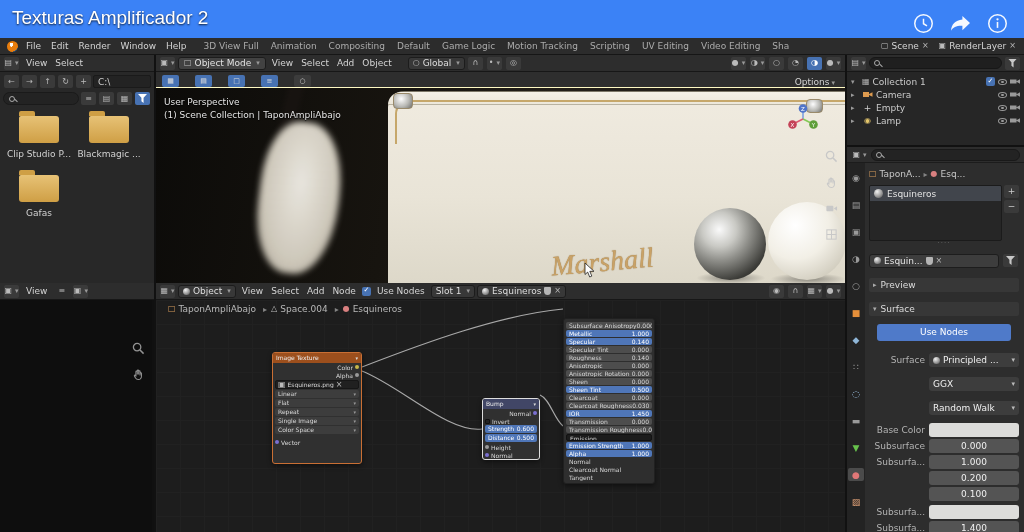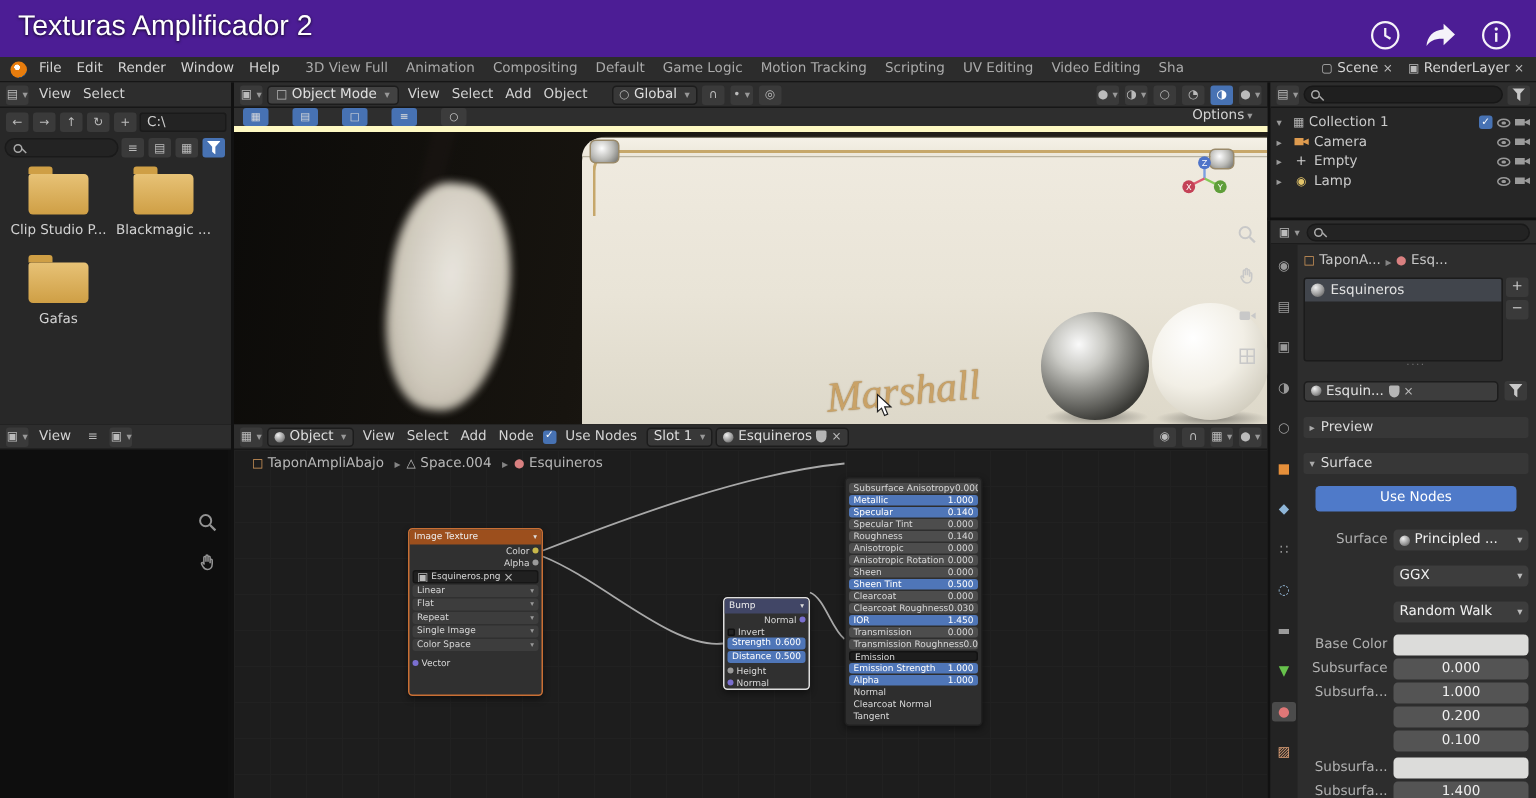--- a/index.html
+++ b/index.html
@@ -1,18 +1,18 @@
 <!DOCTYPE html>
 <html><head>
 <meta charset="utf-8">
 <style>
 *{margin:0;padding:0;box-sizing:border-box}
 html,body{width:1024px;height:532px;overflow:hidden}
 body{background:#000;font-family:"DejaVu Sans",sans-serif;color:#ccc;position:relative}
-.stage{position:absolute;inset:0;background:#4c1d95;overflow:hidden}
+.stage{position:absolute;inset:0;background:#3b82f6;overflow:hidden}
 
 .vtitle{position:absolute;top:7px;left:12px;font-size:19px;color:#fff;font-family:"Liberation Sans",sans-serif;text-shadow:0 1px 2px rgba(0,0,0,.8)}
 .vactions{position: absolute;top:13px;right:16px;display:flex;gap:15px;align-items:center;z-index:50}
 .vact{display:inline-flex;opacity:.95;cursor:pointer}
 
 .blender{position:absolute;top:38px;left:0;width:1024px;height:494px;background:#1d1d1d;font-size:9px}
 .ehdr{height:17px;background:#2d2d2d;display:flex;align-items:center;padding:0 3px;gap:2px;font-size:9px;color:#cfcfcf;border-bottom:1px solid #171717;white-space:nowrap}
 .mrow{display:flex;}
 .mi{padding:0 5px;color:#d4d4d4;cursor:default}
 .mi.sm{padding:0 4px}
@@ -52,21 +52,21 @@
 .ficon::before{content:"";position:absolute;top:-5px;left:0;width:16px;height:5px;background:#cf9f45;border-radius:2px 2px 0 0}
 .flabel{font-size:9px;color:#d2d2d2;line-height:10px;overflow:hidden;white-space:nowrap}
 
 .ie{position:absolute;top:245px;left:0;width:156px;height:249px;background:#101010;border-right:2px solid #111}
 .ie-canvas{position:absolute;top:17px;left:0;right:2px;bottom:0;background:#0e0e0e}
 .ovicon{position:absolute;right:6px;width:16px;height:16px;display:flex;align-items:center;justify-content:center;opacity:.8;cursor:pointer}
 
 .vp{position:absolute;top:17px;left:156px;width:689px;height:228px;background:#232020}
 .mode-btn{display:flex;gap:3px;background:#424242;border:1px solid #1c1c1c;border-radius:3px;height:13px;align-items:center;padding:0 5px;color:#e0e0e0}
 .hfield{display:flex;gap:3px;background:#383838;border:1px solid #1c1c1c;border-radius:3px;height:13px;align-items:center;padding:0 4px;color:#dedede}
-.vp-tools{position:absolute;top:17px;left:0;right:0;height:16px;background:rgba(47,47,47,.96);display:flex;align-items:flex-start;padding:0 6px;gap:16px;border-bottom:4px solid #fef9c3;z-index:6}
+.vp-tools{position:absolute;top:17px;left:0;right:0;height:16px;background:rgba(47,47,47,.96);display:flex;align-items:flex-end;padding:0 6px;gap:16px;border-bottom:1px solid #fef9c3;z-index:6}
 .tgl{width:17px;height:12px;border-radius:2px;background:#3c3c3c;display:flex;align-items:center;justify-content:center}
 .tgl.on{background:#4772b3}
 .tgl .ic{font-size:7px;color:#ddd}
 .vp-canvas{position:absolute;top:33px;left:0;right:0;bottom:0;overflow:hidden;background:linear-gradient(100deg,#0c0b09 0%,#17140f 35%,#221e18 55%)}
 .guitar-body{position:absolute;left:103px;top:34px;width:80px;height:152px;background:radial-gradient(ellipse at 50% 40%,#f4f1e9,#d9d3c5 60%,#a8a192);border-radius:42% 46% 48% 44%;filter:blur(3px);transform:rotate(7deg);opacity:.95}
 .guitar-neck{position:absolute;left:126px;top:-12px;width:15px;height:76px;background:#171310;transform:rotate(14deg);filter:blur(2px)}
 .amp{position:absolute;left:232px;top:3px;right:0;bottom:0;background:linear-gradient(180deg,#f0ebe0 0%,#e9e4d7 55%,#ddd8c9 100%);border-radius:16px 0 0 0;border-top:1px solid #7d7868}
 .amp-band{position:absolute;top:0;left:0;right:0;height:13px;border-bottom:1px solid #b9b3a1;background:linear-gradient(#f5f1e7,#ece7da);border-radius:16px 0 0 0}
 .amp-pipe{position:absolute;top:8px;left:7px;right:0;height:44px;border-top:2px solid #c2a05e;border-left:2px solid #c2a05e;border-top-left-radius:14px;opacity:.9}
 .cap{position:absolute;width:20px;height:16px;border-radius:4px;background:radial-gradient(circle at 40% 35%,#fdfdfd,#b9b9b5 55%,#6e6e6a);border:1px solid #97severa} 
@@ -410,20 +410,24 @@
           <div class="amp-band"></div>
           <div class="amp-pipe"></div>
         </div>
         <div class="cap" style="left:237px;top:5px"></div>
         <div class="cap" style="left:650px;top:11px;width:17px;height:14px"></div>
         <div class="mlogo">Marshall</div>
         <div class="sphshadow" style="left:540px;top:184px;width:70px"></div>
         <div class="sphshadow" style="left:614px;top:185px;width:76px"></div>
         <div class="sphere sph-chrome"></div>
         <div class="sphere sph-white"></div>
+        <div class="vp-overlay">
+          <div>User Perspective</div>
+          <div>(1) Scene Collection | TaponAmpliAbajo</div>
+        </div>
         <span class="gizmo">
           <svg width="34" height="34" viewBox="0 0 34 34">
             <line x1="17" y1="17" x2="17" y2="8" stroke="#7d9fe0" stroke-width="1.6"></line>
             <line x1="17" y1="17" x2="26" y2="21.5" stroke="#86c957" stroke-width="1.6"></line>
             <line x1="17" y1="17" x2="8" y2="21.5" stroke="#dd5a70" stroke-width="1.6"></line>
             <circle cx="17" cy="6.5" r="4.3" fill="#4f74c9"></circle>
             <circle cx="27.5" cy="22.5" r="4.3" fill="#5f9e3a"></circle>
             <circle cx="6.5" cy="22.5" r="4.3" fill="#c44257"></circle>
             <text x="17" y="8.6" text-anchor="middle" font-size="5.5" fill="#fff">Z</text>
             <text x="27.5" y="24.6" text-anchor="middle" font-size="5.5" fill="#fff">Y</text>

